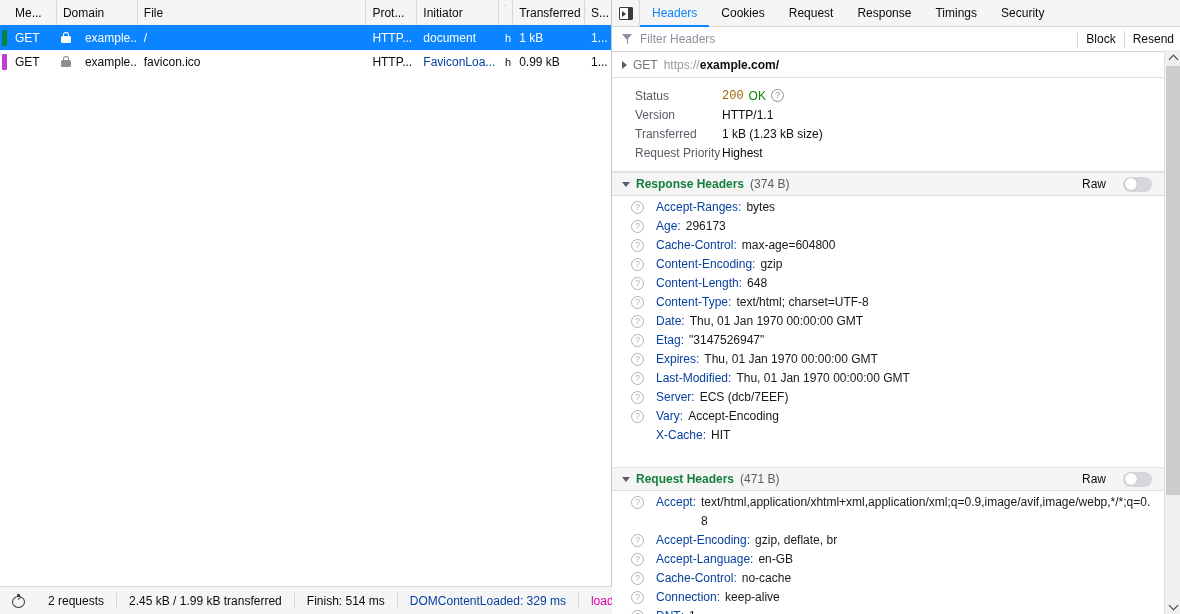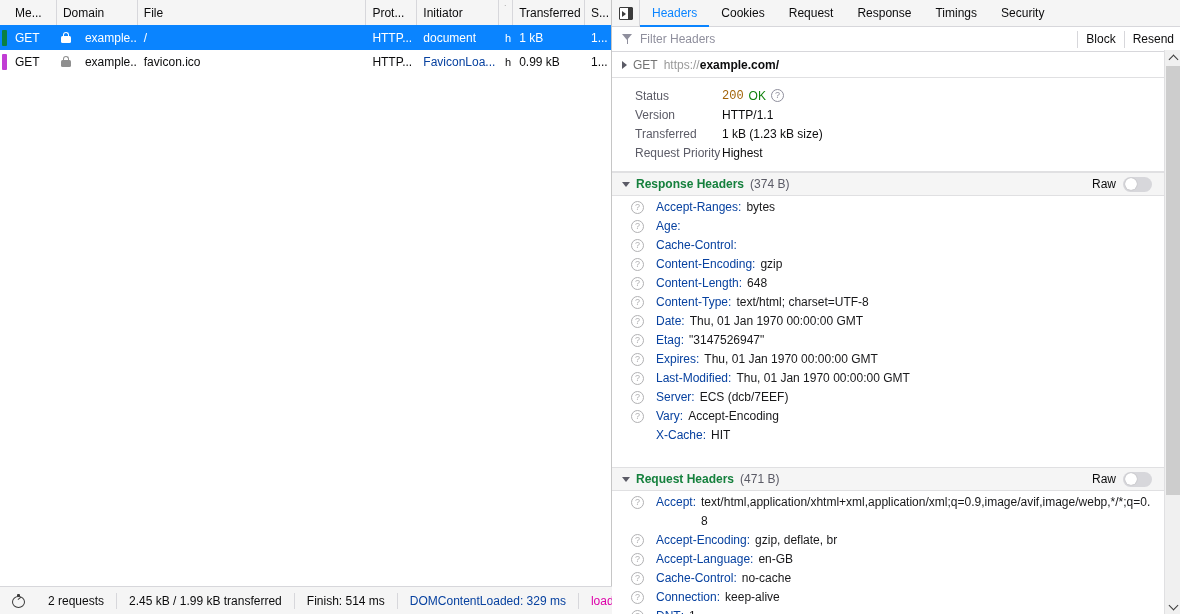--- a/index.html
+++ b/index.html
@@ -237,21 +237,21 @@
   .section-head {
     display: flex; align-items: center;
     height: 24px; padding-left: 10px;
     background: #f5f5f5;
     border-bottom: 1px solid #e0e0e2;
     border-top: 1px solid #e0e0e2;
     font-size: 12px; gap: 6px;
   }
   .section-title { color: #15803d; font-weight: bold; }
   .section-count { color: #5b5b66; }
-  .raw-wrap { margin-left: auto; display: flex; align-items: flex-start; gap: 7px; padding-right: 12px; }
+  .raw-wrap { margin-left: auto; display: flex; align-items: flex-start; gap: 17px; padding-right: 12px; }
   .raw-label { font-size: 12px; color: #0c0c0d; }
   .toggle {
     width: 29px; height: 15px; border-radius: 8px;
     background: #d7d7db; position: relative; flex: 0 0 auto;
   }
   .toggle .knob {
     position: absolute; left: 1.5px; top: 1.5px;
     width: 12px; height: 12px; border-radius: 50%;
     background: #ffffff; box-shadow: 0 0 1px rgba(0,0,0,.35);
   }
@@ -451,25 +451,27 @@
         <div class="hdr-row">
             <span class="hdr-q">?</span>
             <span class="hdr-name">Accept-Ranges</span>
             <span class="hdr-colon">:</span>
             <span class="hdr-value">bytes</span>
           </div>
         <div class="hdr-row">
             <span class="hdr-q">?</span>
             <span class="hdr-name">Age</span>
             <span class="hdr-colon">:</span>
+            <span class="hdr-value">296173</span>
           </div>
         <div class="hdr-row">
             <span class="hdr-q">?</span>
             <span class="hdr-name">Cache-Control</span>
             <span class="hdr-colon">:</span>
+            <span class="hdr-value">max-age=604800</span>
           </div>
         <div class="hdr-row">
             <span class="hdr-q">?</span>
             <span class="hdr-name">Content-Encoding</span>
             <span class="hdr-colon">:</span>
             <span class="hdr-value">gzip</span>
           </div>
         <div class="hdr-row">
             <span class="hdr-q">?</span>
             <span class="hdr-name">Content-Length</span>

